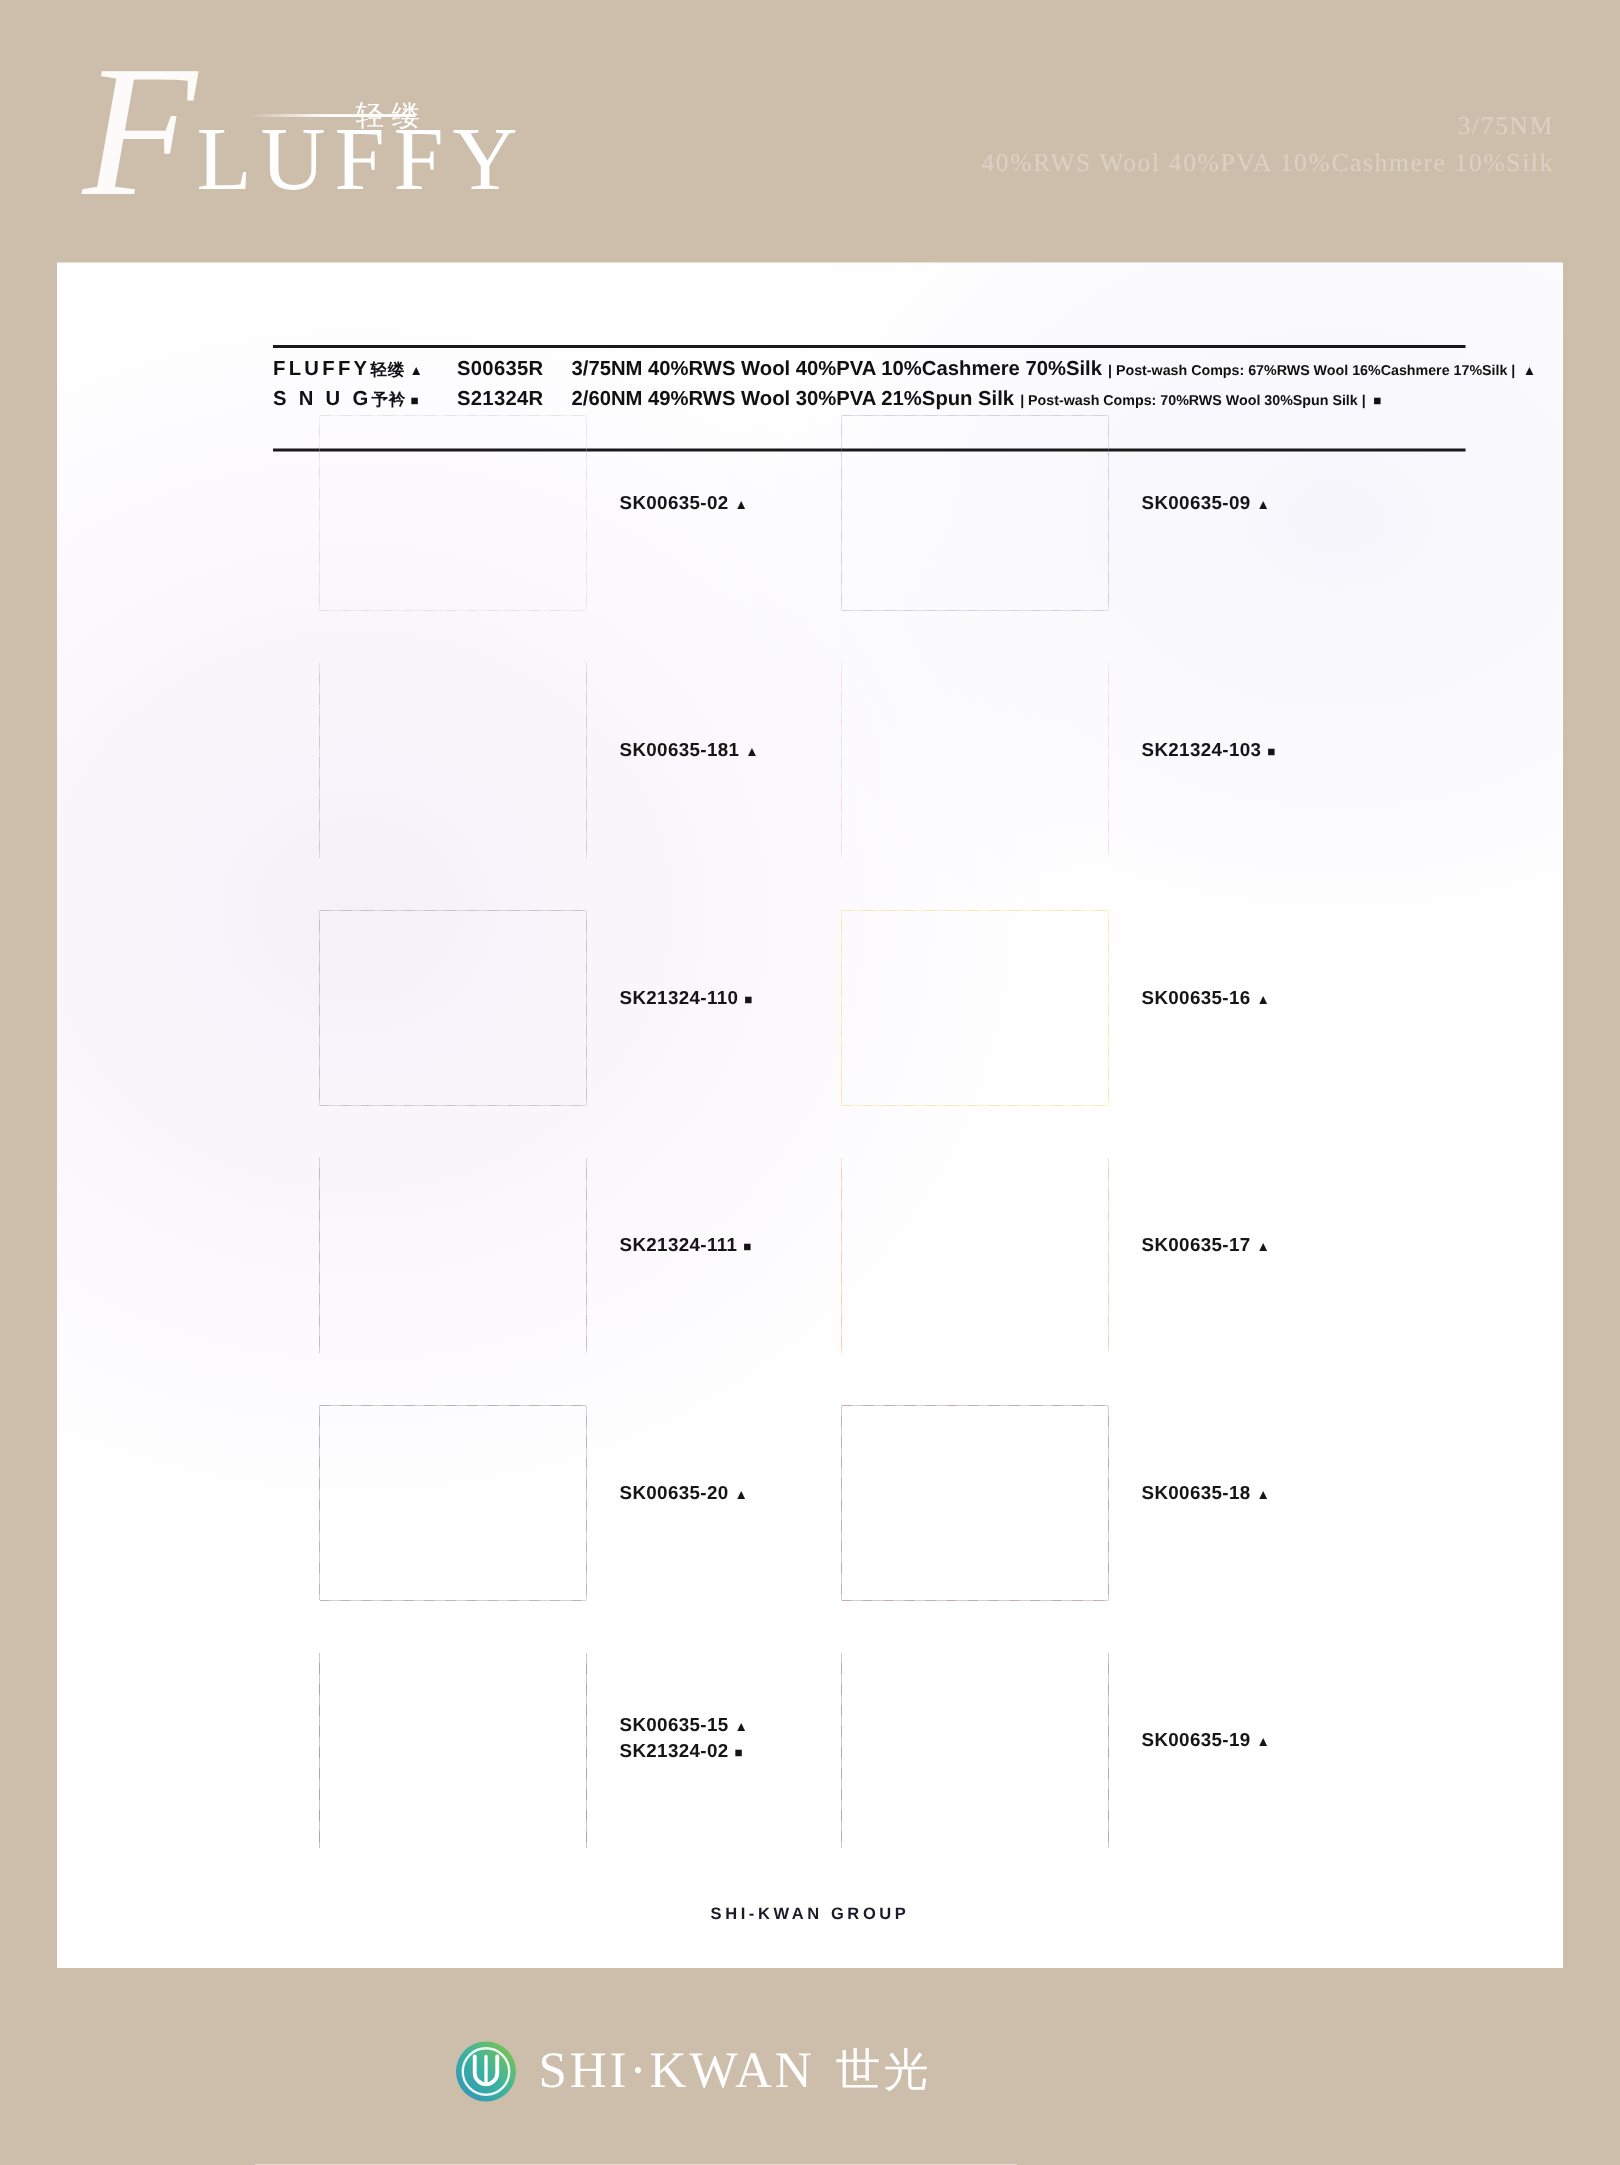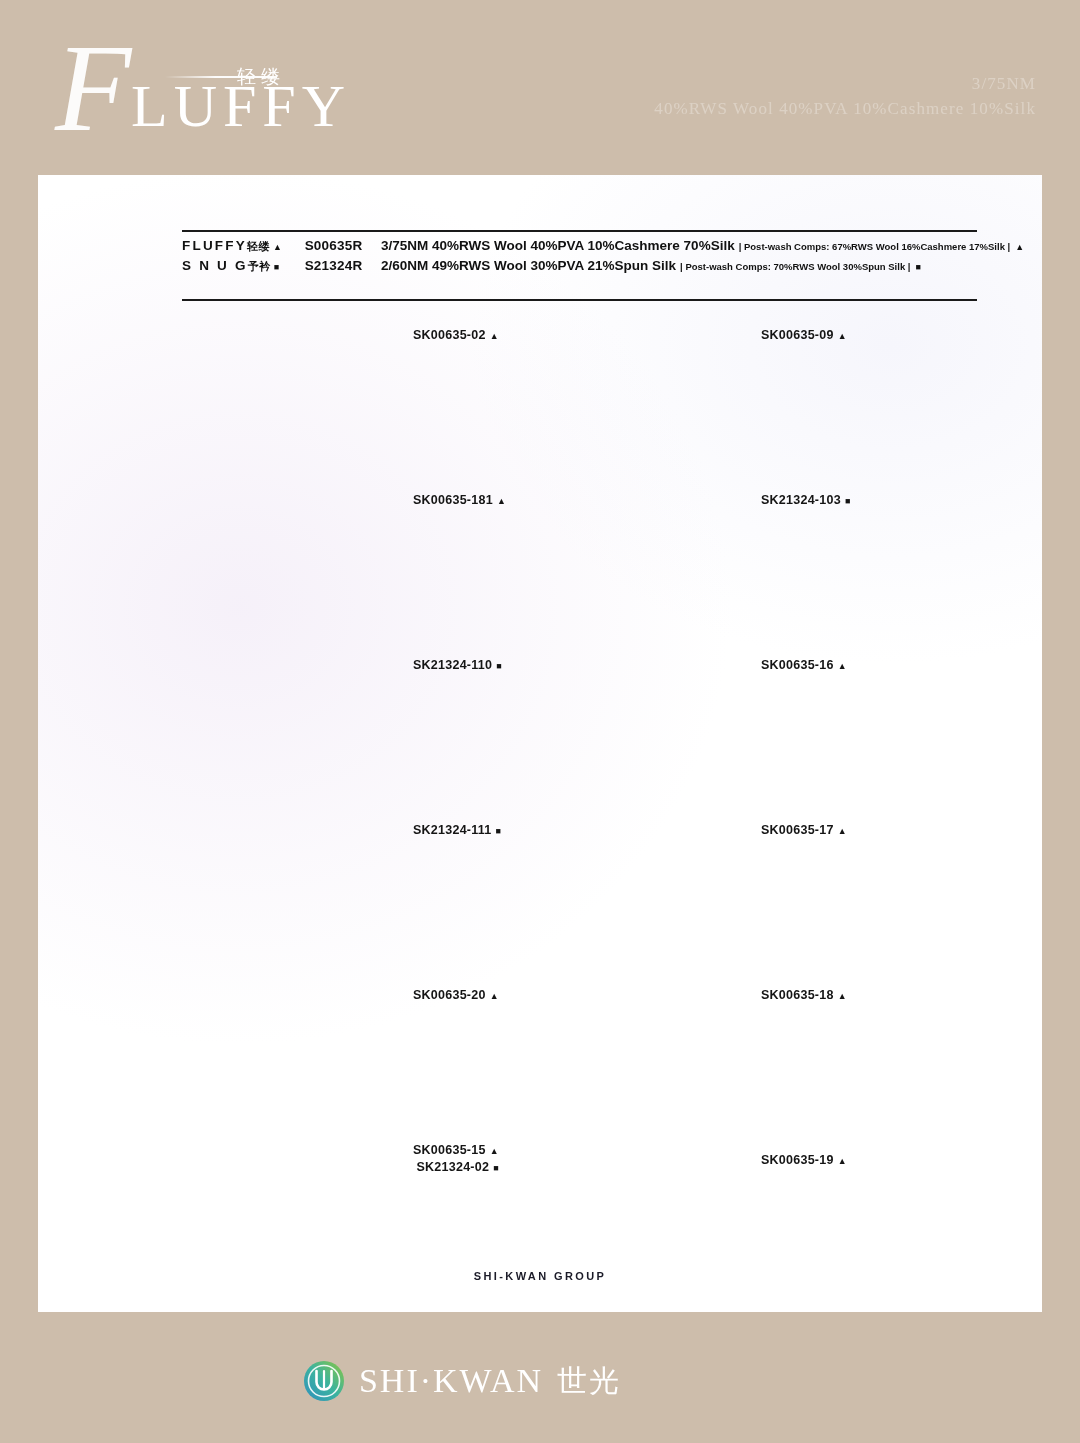--- a/index.html
+++ b/index.html
@@ -105,21 +105,21 @@
     font-size:13.5px;font-weight:bold;color:#111;letter-spacing:0px;
   }
   .spec-post{
     font-size:9.5px;font-weight:bold;color:#111;letter-spacing:0px;
     padding-left:4px;
   }
   .spec-mark{font-size:9px;padding-left:5px;color:#111;}
 
   
   .grid{
-    position:absolute;left:0;top:100px;width:1004px;text-align:right;
+    position:absolute;left:0;top:100px;width:1004px;
   }
   .swatch-row{
     position:relative;height:165px;
   }
   .cell{position:absolute;top:0;height:165px;}
   .cell.left{left:175px;}
   .cell.right{left:523px;}
 
   .swatch-wrap{
     position:absolute;left:0;top:2px;

